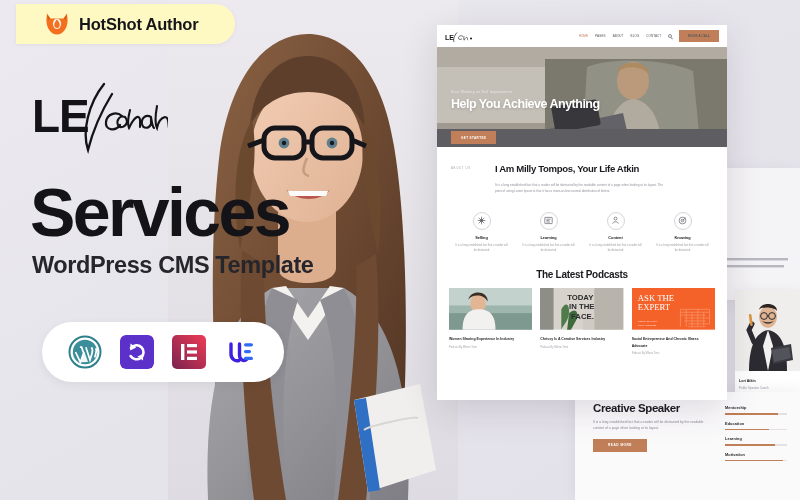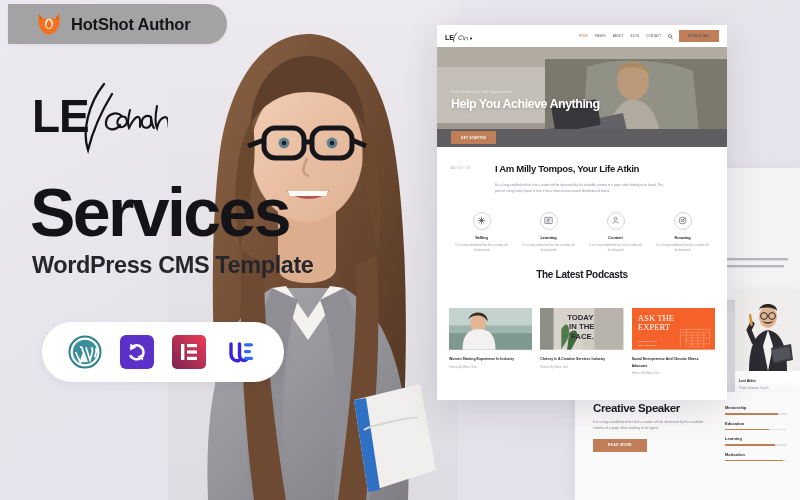--- a/index.html
+++ b/index.html
@@ -7,23 +7,23 @@
   body {
     font-family: "Liberation Sans", sans-serif;
     background: linear-gradient(150deg, #eceaf0 0%, #e7e5ec 45%, #e2e0e8 100%);
     position: relative;
   }
 
   
   #promo { position: absolute; left: 0; top: 0; width: 440px; height: 500px; z-index: 6; }
 
   #hotshot-badge {
-    position: absolute; left: 8px; top: 4px;
+    position: absolute; left: 16px; top: 4px;
     height: 40px; width: 219px;
-    background: #a3a3a3;
+    background: #fef9c3;
     border-radius: 0 22px 22px 0;
     display: flex; align-items: center; gap: 9px;
     padding-left: 28px;
     box-shadow: 0 1px 4px rgba(0,0,0,.05);
     z-index: 20;
   }
   #hotshot-badge .fox { width: 26px; height: 24px; flex: 0 0 auto; }
   #hotshot-badge .label {
     font-size: 16.5px; font-weight: bold; color: #15151a; letter-spacing: -.2px;
     white-space: nowrap;
@@ -132,21 +132,21 @@
   #m-feats .f { flex: 1; text-align: center; }
   #m-feats .ring {
     width: 18px; height: 18px; border: .6px solid #d6d4d8; border-radius: 50%;
     margin: 0 auto 5px auto; display: flex; align-items: center; justify-content: center;
   }
   #m-feats .ft { font-size: 3.9px; font-weight: bold; color: #1d1d23; letter-spacing: -.05px; }
   #m-feats .fd { font-size: 2.7px; line-height: 2; color: #a0a0a8; margin-top: 3px; padding: 0 5px; }
   
   #m-pod { padding: 16px 12px 0 12px; }
   #m-pod h3 { text-align: center; font-size: 10px; color: #1a1a1f; letter-spacing: -.3px; font-weight: bold; }
-  #m-pod .grid { display: flex; gap: 8px; margin-top: 28px; }
+  #m-pod .grid { display: flex; gap: 8px; margin-top: 8px; }
   #m-pod .card { flex: 1; }
   #m-pod .thumb { height: 43px; overflow: hidden; position: relative; }
   #m-pod .ct { font-size: 3.5px; font-weight: bold; line-height: 1.75; color: #1d1d23; margin-top: 5px; }
   #m-pod .cm { font-size: 2.6px; color: #a8a8b0; margin-top: 3px; }
 </style>
 </head>
 <body>
 
 <section id="promo">
 

